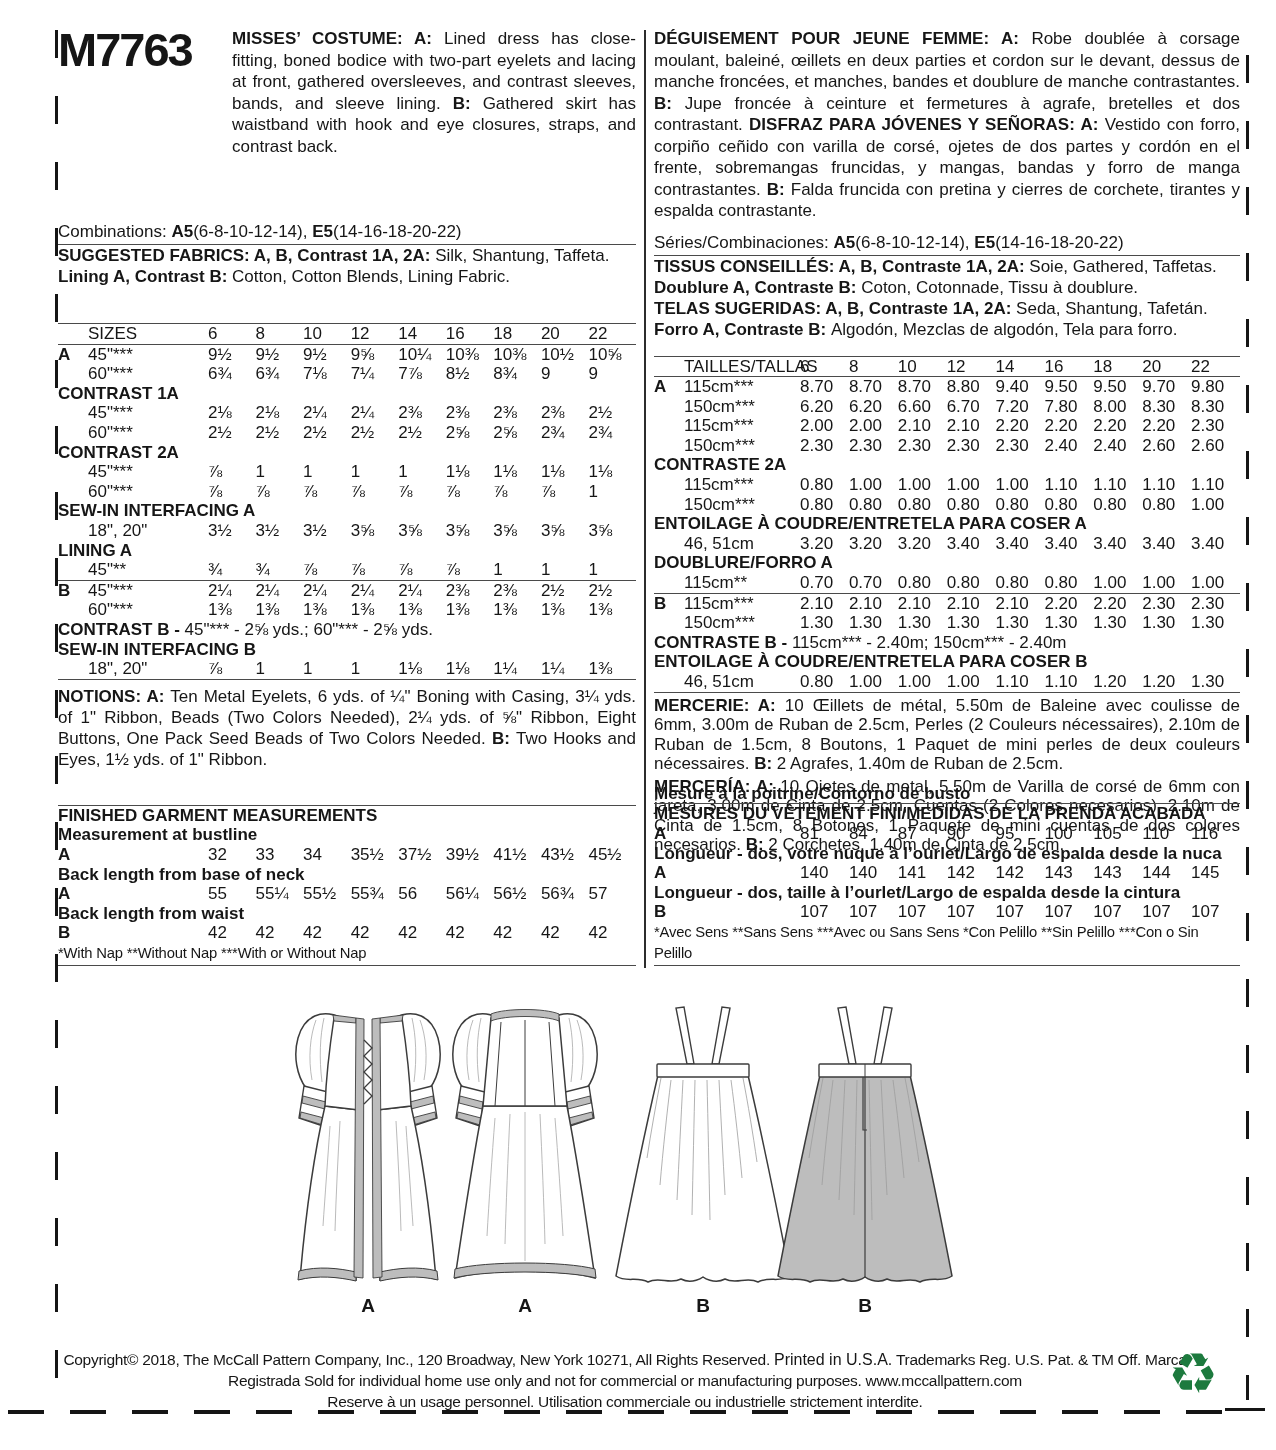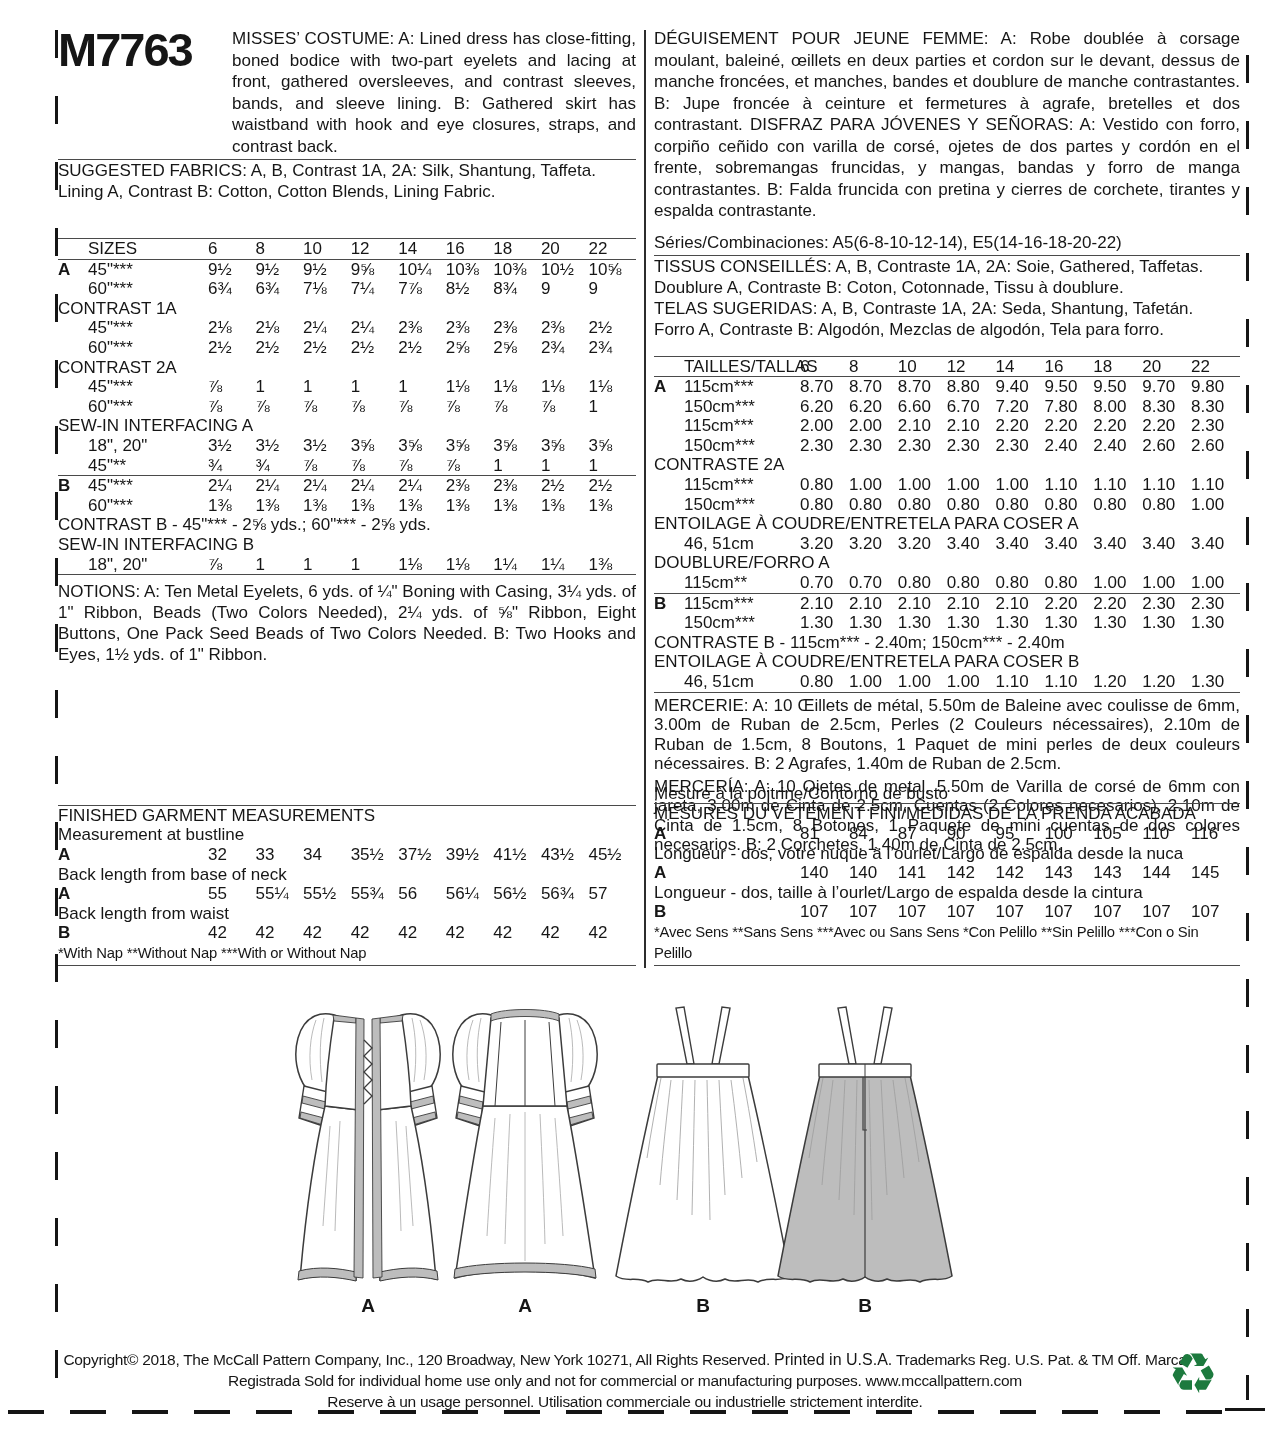--- a/index.html
+++ b/index.html
@@ -28,21 +28,21 @@
   .combo.r{margin-top:10px;}
   .rule{border-top:1.6px solid #4a4a4a;margin-top:2px;}
   .fab{margin:0;line-height:21px;}
 
   .table{margin-top:36px;}
   .col.right .table{margin-top:16px;}
   .trow{display:grid;grid-template-columns:150px repeat(9,1fr);align-items:baseline;
         min-height:19.6px;line-height:19.6px;}
   .col.right .trow{grid-template-columns:146px repeat(9,1fr);}
   .trow.full{display:block;}
-  .trow.b,.b{font-weight:normal;}
+  .trow.b,.b{font-weight:bold;}
   .trow.ra{border-top:1.6px solid #4a4a4a;}
   .trow.rb{border-bottom:1.6px solid #4a4a4a;}
   .lab{white-space:nowrap;}
   .lab.ind{padding-left:30px;}
   .k{display:inline-block;width:30px;font-weight:bold;}
   .cell{white-space:nowrap;}
   .trow.note{font-size:14.8px;letter-spacing:-0.2px;line-height:21px;padding-bottom:1px;}
 
   .par{margin:6px 0 0;text-align:justify;line-height:21px;}
   .col.right .par{line-height:19.5px;margin-top:3px;}
@@ -66,20 +66,21 @@
   <div class="dashv dash-right"></div>
   <div class="dash-bottom"></div>
   <div class="corner-h"></div>
   <div class="divider"></div>
 
   <div class="col left">
     <div class="hdr">
       <div class="pattern-number">M7763</div>
       <p class="desc"><span class="b">MISSES’ COSTUME: A: </span><span>Lined dress has close-fitting, boned bodice with two-part eyelets and lacing at front, gathered oversleeves, and contrast sleeves, bands, and sleeve lining. </span><span class="b">B: </span><span>Gathered skirt has waistband with hook and eye closures, straps, and contrast back.</span></p>
     </div>
+    <p class="combo l"><span>Combinations: </span><span class="b">A5</span><span>(6-8-10-12-14), </span><span class="b">E5</span><span>(14-16-18-20-22)</span></p>
     <div class="rule"></div>
     <p class="fab"><span class="b">SUGGESTED FABRICS: A, B, Contrast 1A, 2A: </span><span>Silk, Shantung, Taffeta.</span></p>
     <p class="fab"><span class="b">Lining A, Contrast B: </span><span>Cotton, Cotton Blends, Lining Fabric.</span></p>
     <div class="table">
         <div class="trow ra rb">
           <div class="lab ind">SIZES</div>
           <div class="cell">6</div>
           <div class="cell">8</div>
           <div class="cell">10</div>
           <div class="cell">12</div>
@@ -169,20 +170,21 @@
           <div class="cell">3½</div>
           <div class="cell">3½</div>
           <div class="cell">3½</div>
           <div class="cell">3⅝</div>
           <div class="cell">3⅝</div>
           <div class="cell">3⅝</div>
           <div class="cell">3⅝</div>
           <div class="cell">3⅝</div>
           <div class="cell">3⅝</div>
         </div>
+        <div class="trow full b">LINING A</div>
         <div class="trow rb">
           <div class="lab ind">45"**</div>
           <div class="cell">¾</div>
           <div class="cell">¾</div>
           <div class="cell">⅞</div>
           <div class="cell">⅞</div>
           <div class="cell">⅞</div>
           <div class="cell">⅞</div>
           <div class="cell">1</div>
           <div class="cell">1</div>

